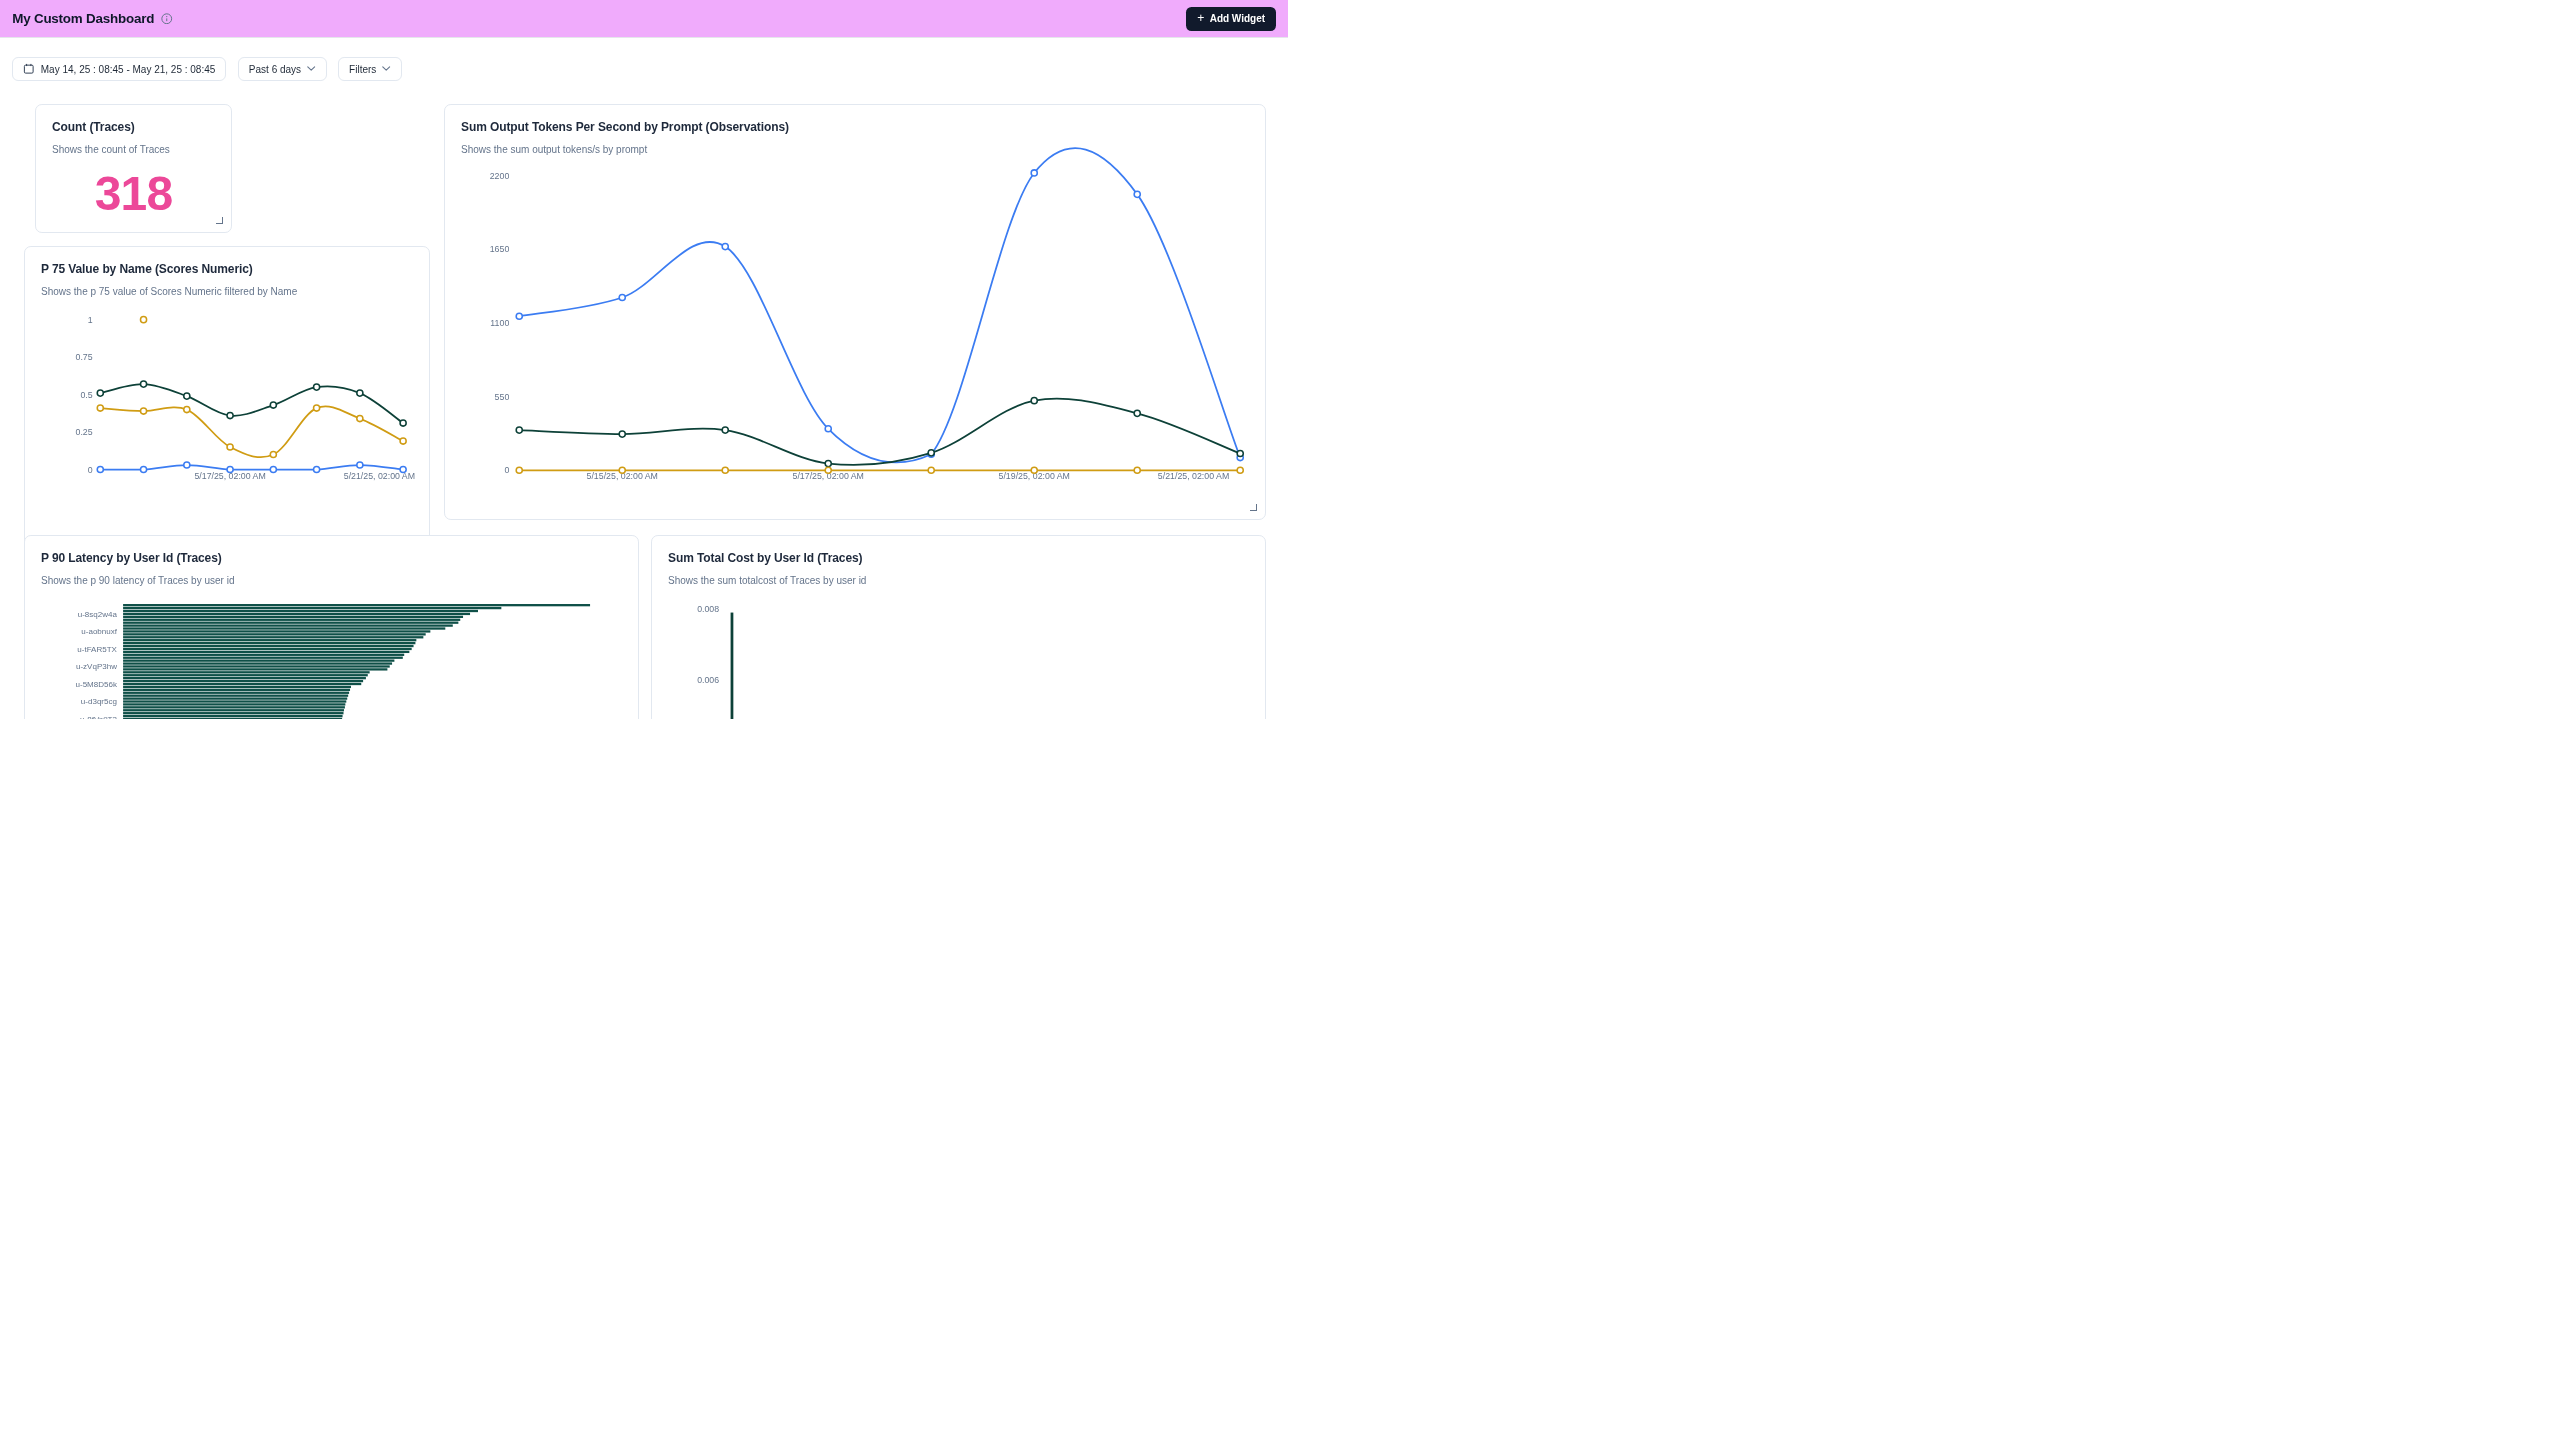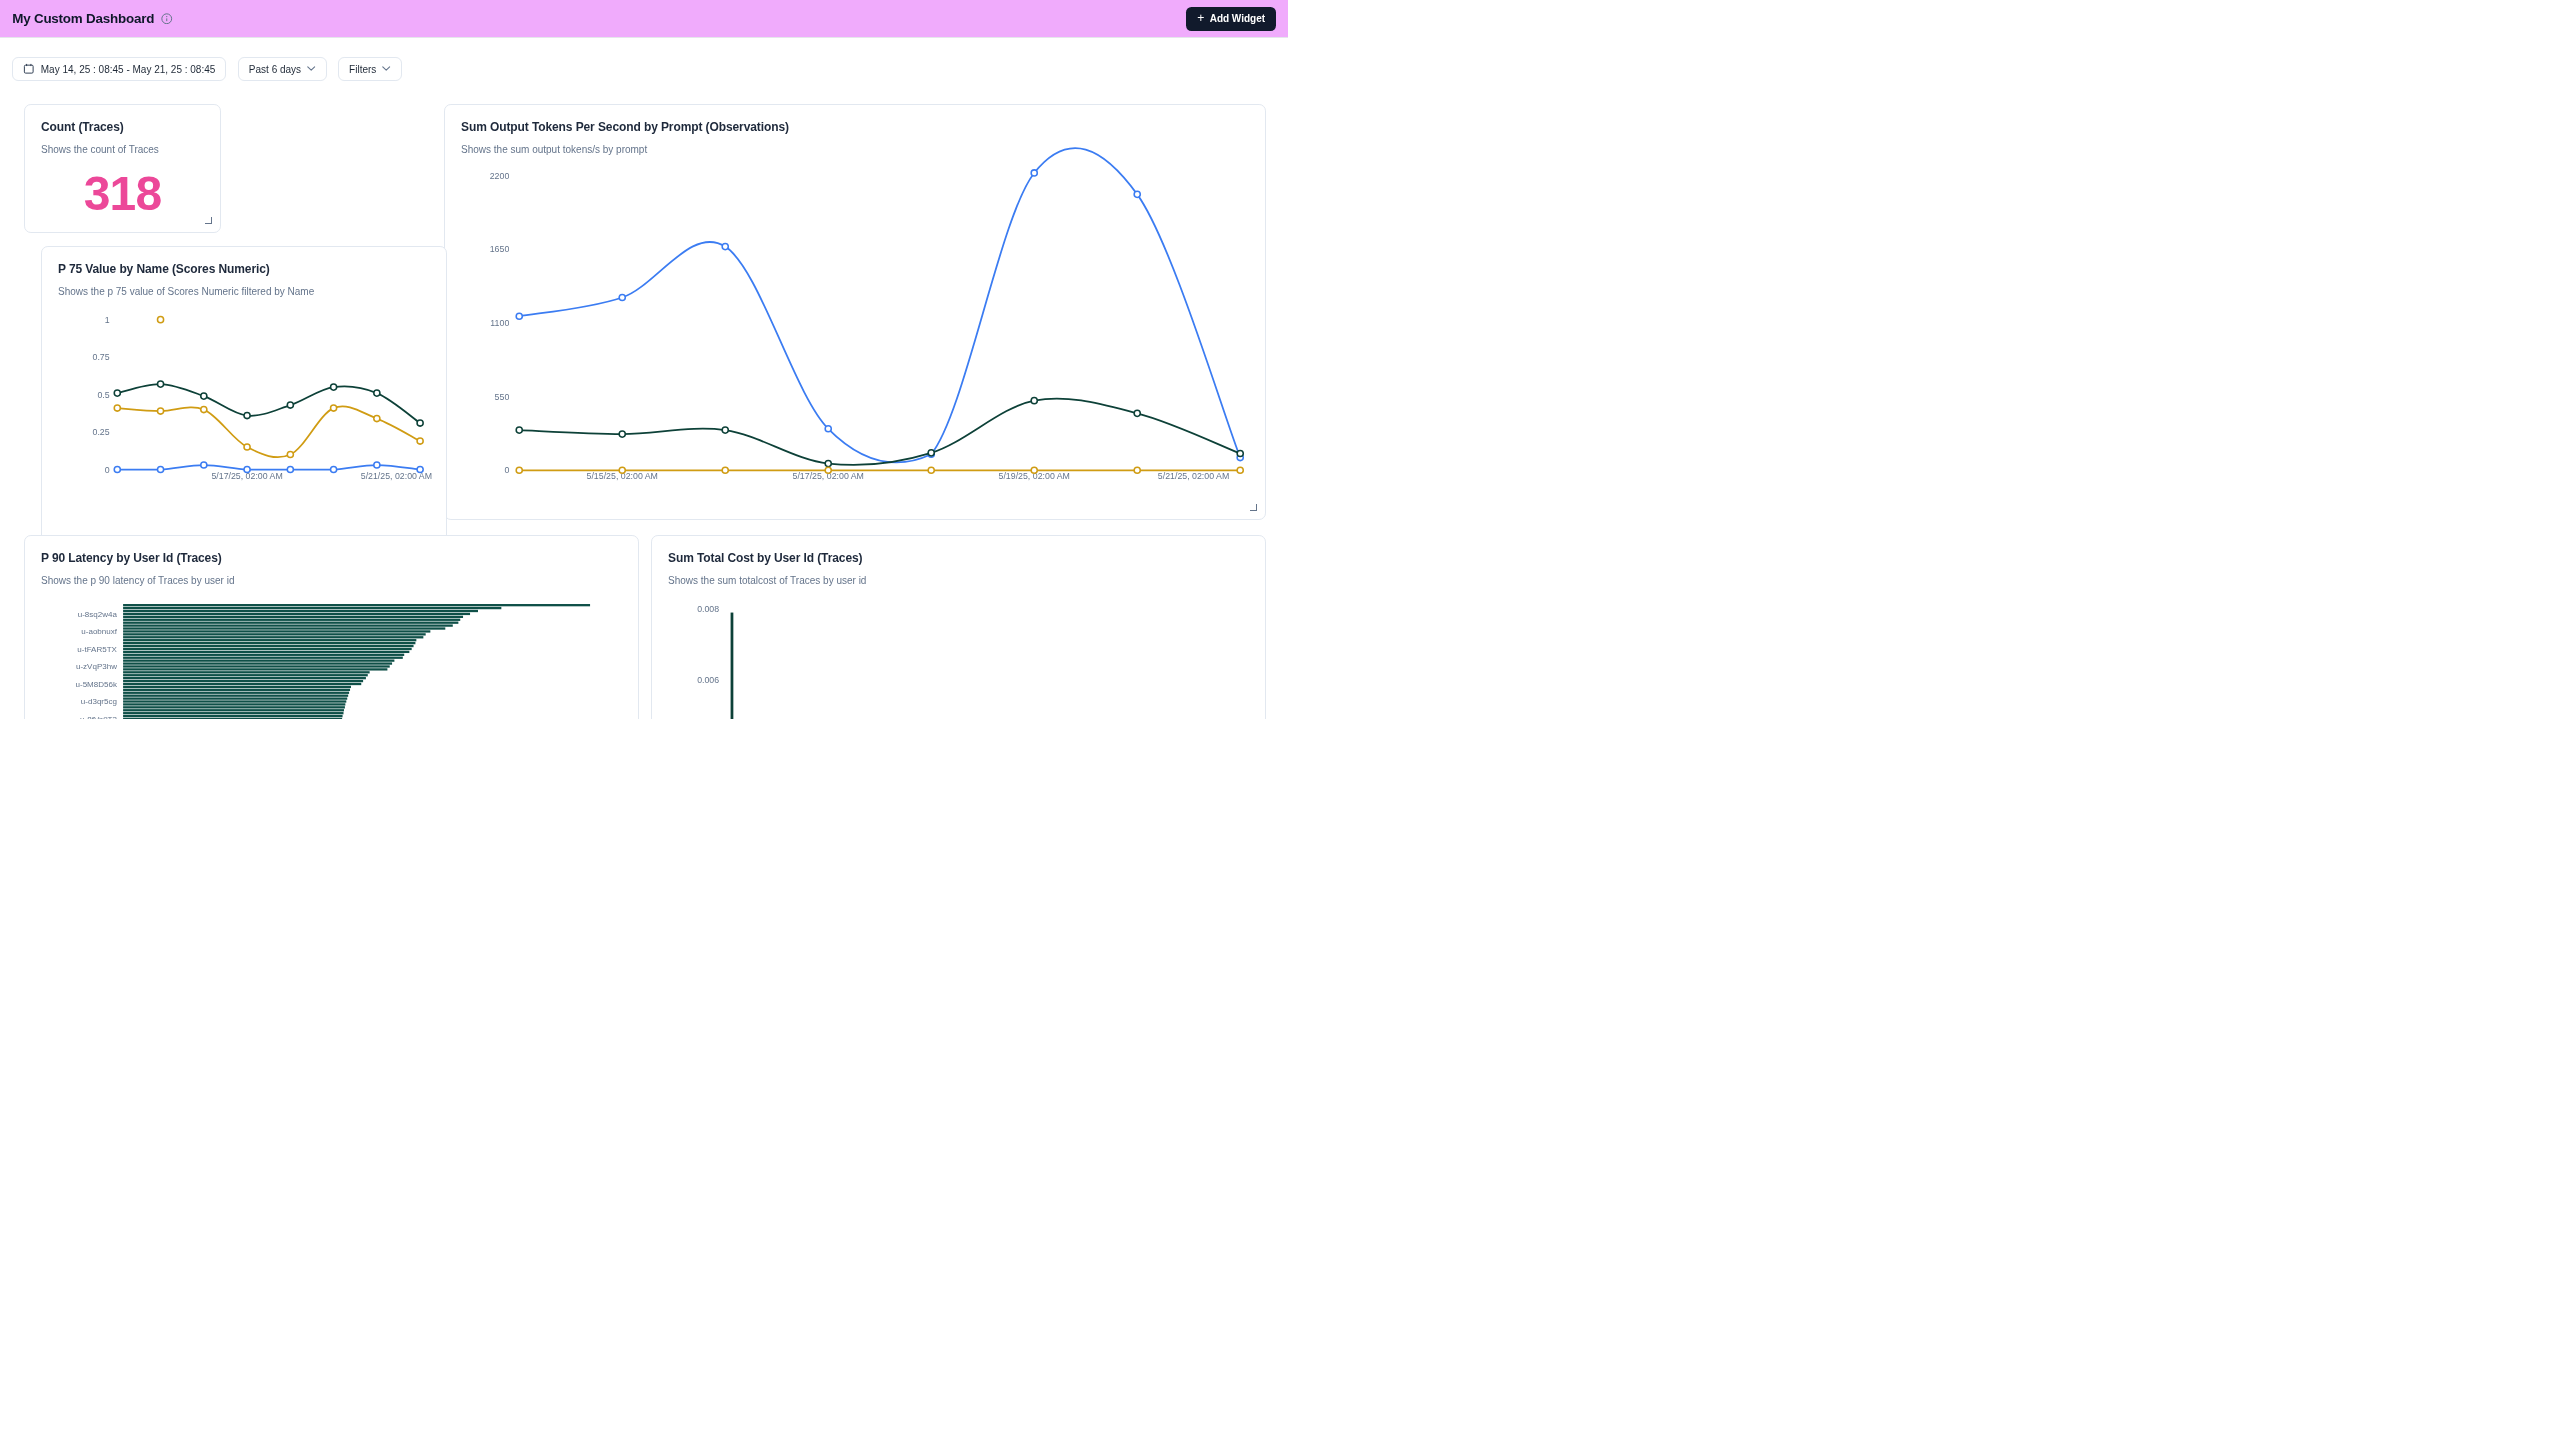--- a/index.html
+++ b/index.html
@@ -25,32 +25,32 @@
   .pill svg { flex:none; }
   .chev { color:#64748b; }
 
   
   .card { position:absolute; background:#fff; border:0.8px solid #e2e8f0; border-radius:6.9px; }
   .card .head { padding:15.3px 16px 0 16px; position:relative; z-index:2; }
   .w-title { font-size:12px; font-weight:600; color:#1e293b; letter-spacing:-0.1px; white-space:nowrap; overflow:hidden; }
   .w-sub { font-size:10px; color:#64748b; margin-top:10px; white-space:nowrap; overflow:hidden; }
   .resize-handle { position:absolute; right:8.4px; bottom:8.4px; width:6.9px; height:6.9px;
                    border-right:1.9px solid #64748b; border-bottom:1.9px solid #64748b; cursor:nwse-resize; }
-  .card-number { display:flex; flex-direction:column; }
+  .card-number { display:flex; flex-direction:column;margin-left:11px; }
   .num-wrap { flex:1; display:flex; align-items:center; justify-content:center; }
   .metric-value { font-size:48px; font-weight:700; color:#ec4899; letter-spacing:-0.8px; }
 
   .card svg.chart { position:absolute; left:0; top:0; pointer-events:none; }
   svg.chart text { font-family:"Liberation Sans", sans-serif; font-size:11.5px; fill:#64748b; }
   svg.chart text.cat { font-size:10.5px; }
 
   #card-count-traces       { left:24px;  top:104px; width:197px;  height:129px; }
   #card-count-observations { left:233px; top:104px; width:197px;  height:129px; }
   #card-tokens             { left:444px; top:104px; width:822px; height:416px; }
-  #card-p75                { left:41px;  top:246px; width:406px;  height:338px; }
+  #card-p75                { left:24px;  top:246px; width:406px;  height:338px; }
   #card-p90                { left:24px;  top:535px; width:615px;  height:214px; }
   #card-cost               { left:651px; top:535px; width:615px;  height:214px; }
 </style>
 </head>
 <body>
 
 <div class="app">
 
   <div class="header">
     <span class="page-title">My Custom Dashboard</span>

